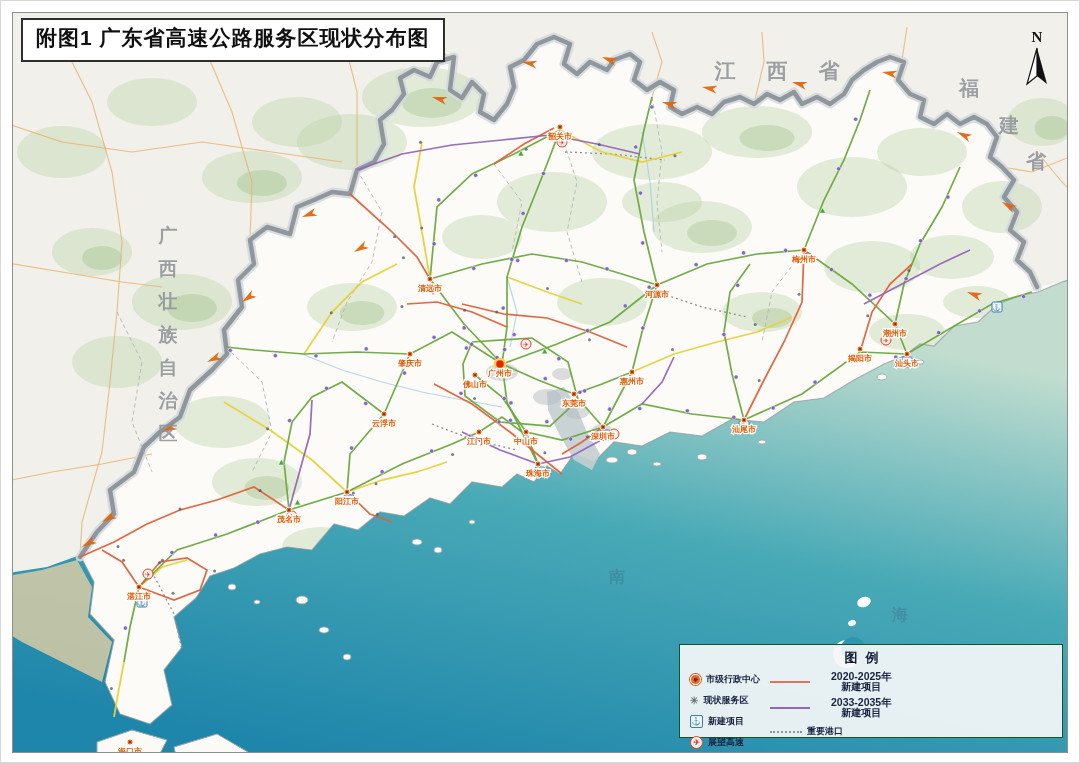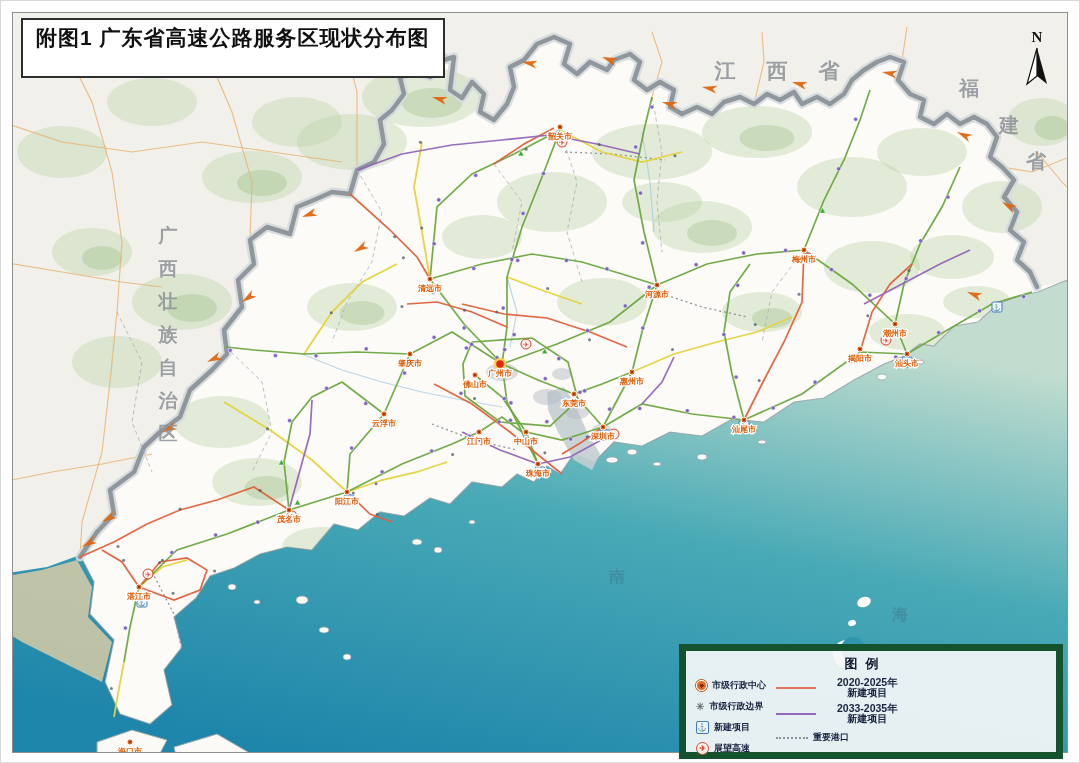--- a/index.html
+++ b/index.html
@@ -1,24 +1,24 @@
 <!DOCTYPE html>
 <html><head>
 <meta charset="utf-8">
 <style>
   html,body{margin:0;padding:0;background:#fff;font-family:"Liberation Sans",sans-serif;}
   .stage{position:relative;width:1080px;height:763px;background:#fff;overflow:hidden;border:1px solid #d8d8d8;box-sizing:border-box;}
   .map-frame{position:absolute;left:11px;top:11px;right:11px;bottom:9px;border:1px solid #8f8f8f;overflow:hidden;background:#f2f1ec;}
   .map-frame svg{position:absolute;left:-11px;top:-11px;}
-  .title-box{position:absolute;left:20px;top:17px;background:#fff;border:2px solid #2e2e2e;padding:4px 13px 24px;
+  .title-box{position:absolute;left:20px;top:17px;background:#fff;border:2px solid #2e2e2e;padding:4px 13px 8px;
     font-size:21px;font-weight:bold;color:#101010;letter-spacing:1px;white-space:nowrap;}
   .north{position:absolute;left:1016px;top:28px;width:40px;text-align:center;color:#111;}
   .north .n-label{font-size:15px;font-weight:bold;font-family:"Liberation Serif",serif;}
-  .legend{position:absolute;left:678px;top:643px;width:384px;height:115px;background:rgba(244,246,247,0.93);
-    border:7px solid #14532d;box-sizing:border-box;padding:4px 21px 4px 10px;color:#17233f;}
+  .legend{position:absolute;left:678px;top:643px;width:384px;height:94px;background:rgba(244,246,247,0.93);
+    border:1px solid #14532d;box-sizing:border-box;padding:4px 21px 4px 10px;color:#17233f;}
   .legend-title{text-align:center;font-weight:bold;font-size:13px;letter-spacing:8px;color:#101a30;margin-bottom:2px;}
   .legend-body{display:flex;gap:10px;}
   .lcol{display:flex;flex-direction:column;}
   .lrow{display:flex;align-items:center;gap:5px;height:21px;font-size:9px;font-weight:bold;white-space:nowrap;}
   .lrow.tall{height:26px;}
   .ic{display:inline-flex;align-items:center;justify-content:center;flex:none;}
   .ic-city{width:9px;height:9px;border-radius:50%;background:radial-gradient(circle at 50% 50%, #7a2d00 0 2px, #e8641f 2px 100%);border:1px solid #fff;box-shadow:0 0 0 1px #c55510;}
   .ic-county{color:#6b6f74;font-size:10px;line-height:1;}
   .ic-port{width:11px;height:11px;border:1px solid #3a7abf;border-radius:2px;color:#3a7abf;font-size:8px;background:#eef4fb;}
   .ic-air{width:11px;height:11px;border:1px solid #d4452e;border-radius:50%;color:#d4452e;font-size:8px;background:#fdeeea;}
@@ -464,21 +464,21 @@
   <div class="legend">
     <div class="legend-title">图例</div>
     <div class="legend-body">
       <div class="lcol">
         <div class="lrow">
           <span class="ic ic-city"></span>
           <span>市级行政中心</span>
         </div>
         <div class="lrow">
           <span class="ic ic-county">✳</span>
-          <span>市级行政边界</span>
+          <span>现状服务区</span>
         </div>
         <div class="lrow">
           <span class="ic ic-port">⚓</span>
           <span>新建项目</span>
         </div>
         <div class="lrow">
           <span class="ic ic-air">✈</span>
           <span>展望高速</span>
         </div>
       </div>

